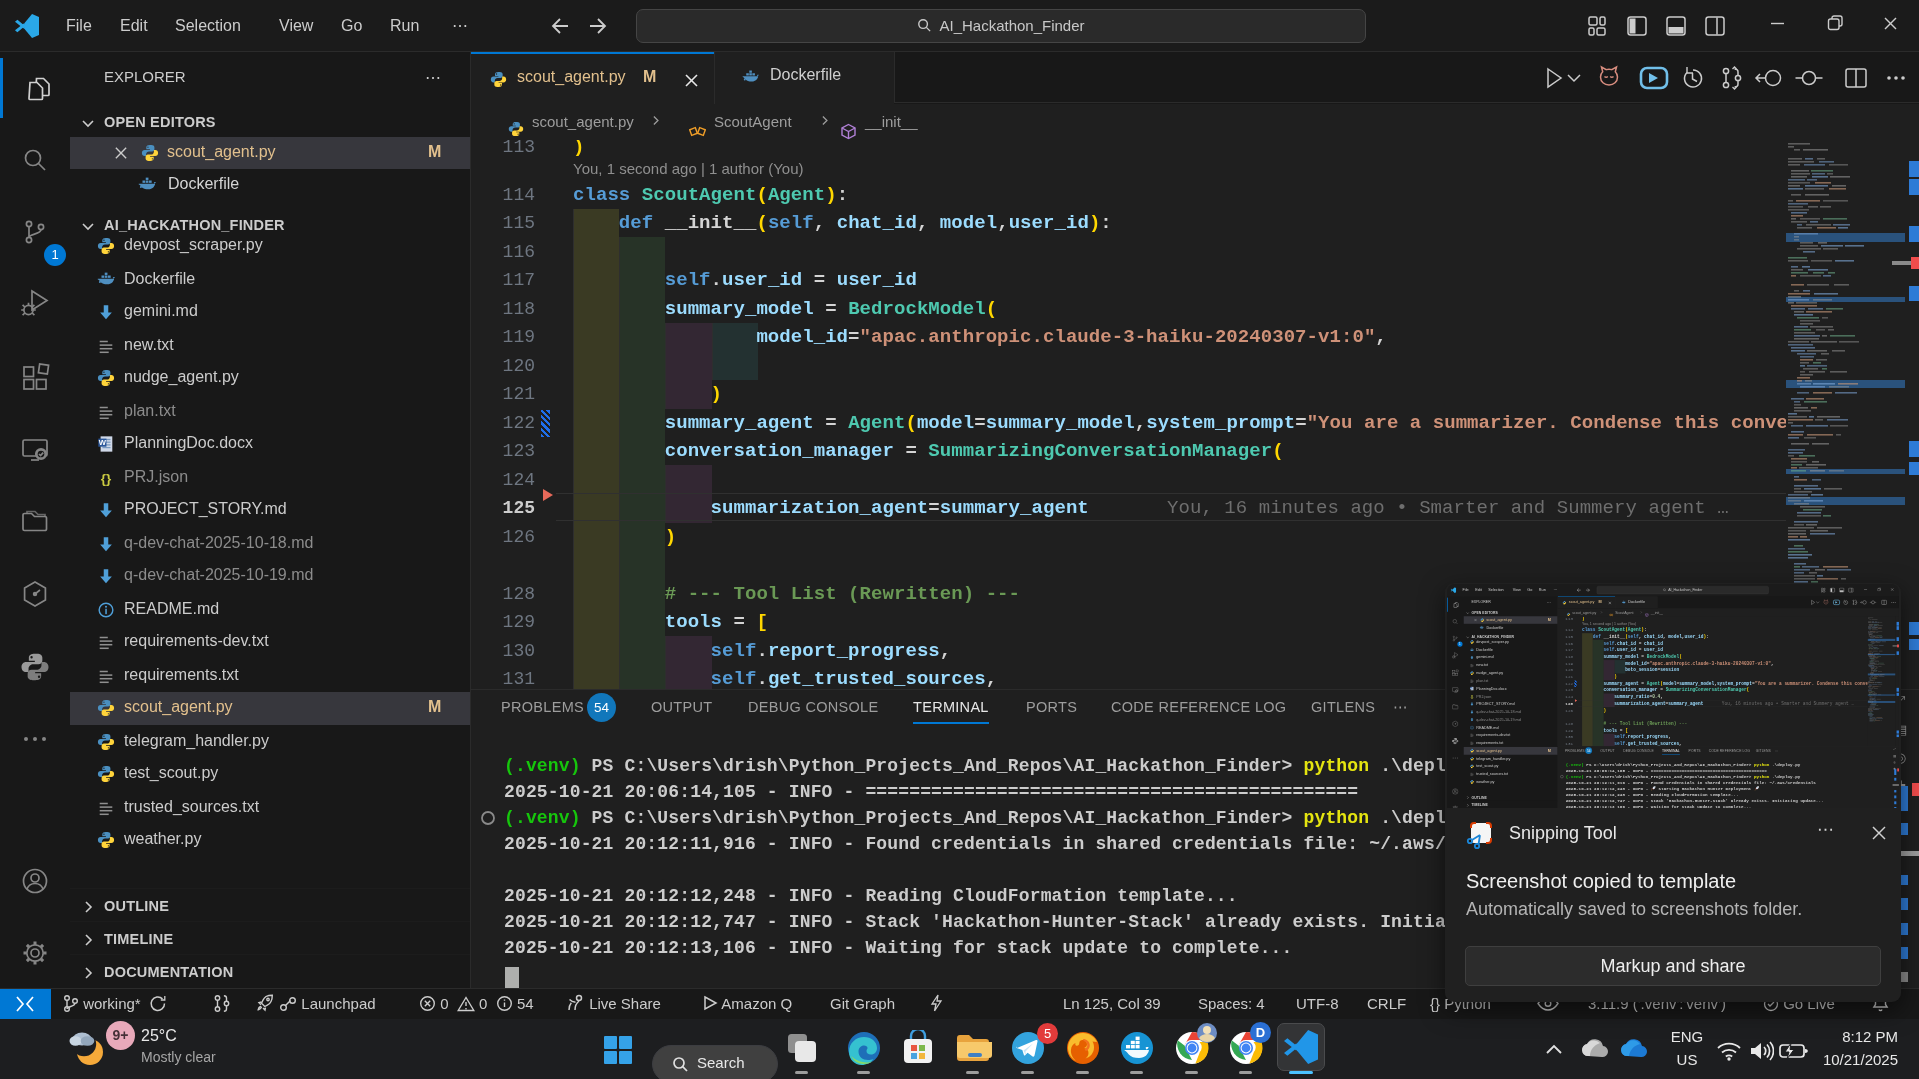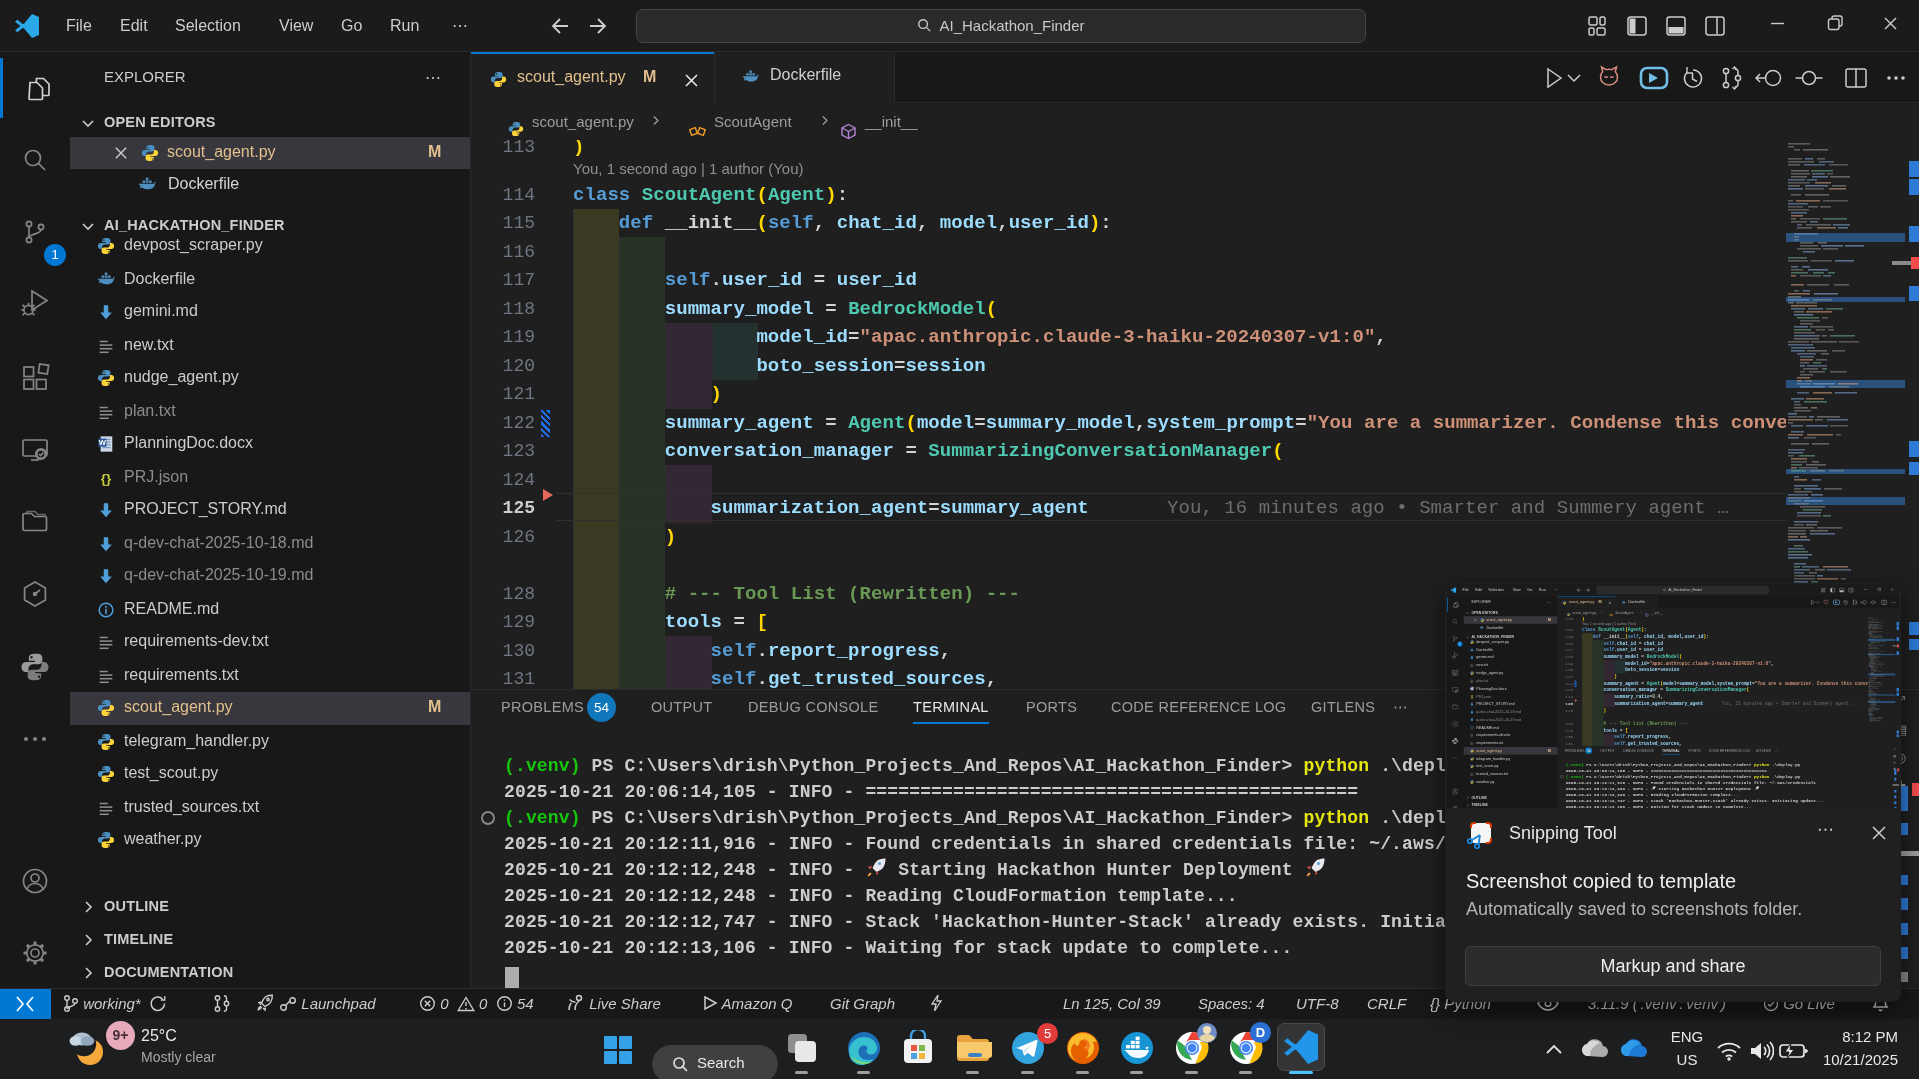--- a/index.html
+++ b/index.html
@@ -43,21 +43,21 @@
 .ruler{position:absolute;left:1905px;top:140px;width:14px;height:549px;background:#1f1f1f;}
 
 .panel{position:absolute;left:471px;top:689px;width:1448px;height:299px;background:#1f1f1f;border-top:1px solid #2b2b2b;}
 .ptab{position:absolute;top:0;height:34px;line-height:34px;font-size:14.5px;color:#9d9d9d;letter-spacing:.3px;}
 .term{position:absolute;left:0;top:60px;width:1448px;height:239px;overflow:hidden;
  font-family:"Liberation Mono",monospace;font-size:18px;letter-spacing:.15px;color:#cccccc;font-weight:bold;}
 .tl{position:absolute;left:33px;height:26px;line-height:26px;white-space:pre;}
 .tgreen{color:#16c60c;}.tyellow{color:#e5e510;}
 
 .stbar{position:absolute;left:0;top:988px;width:1919px;height:31px;background:#181818;border-top:1px solid #2b2b2b;color:#cccccc;font-size:15px;}
-.sit{position:absolute;top:0;height:31px;line-height:30px;white-space:nowrap;font-style:italic;}
+.sit{position:absolute;top:0;height:31px;line-height:30px;white-space:nowrap;}
 
 .taskbar{position:absolute;left:0;top:1019px;width:1919px;height:60px;background:#1d1e20;}
 .trun{position:absolute;top:52px;width:13px;height:3px;background:#9d9d9d;border-radius:2px;}
 
 .toast{position:absolute;left:1445px;top:583px;width:456px;height:419px;background:#202020;
  border-radius:9px;z-index:60;box-shadow:0 8px 24px rgba(0,0,0,.55);}
 .thumbwrap{position:absolute;left:2px;top:1px;width:452px;height:224px;overflow:hidden;border-radius:8px 8px 0 0;background:#1f1f1f;}
 .thumbwrap .vswin{transform:scale(0.2355);transform-origin:0 0;}
 .toast .hdr{position:absolute;left:20px;top:240px;width:416px;height:30px;color:#e8e8e8;font-size:18px;}
 .toast .b1{position:absolute;left:21px;top:287px;color:#efefef;font-size:20px;}
@@ -564,21 +564,20 @@
           <div class="ln" style="top:69px">115</div>
           <div class="cl" style="top:69px">    <span class="kw">def</span> <span class="wh">__init__</span><span class="br">(</span><span class="kw">self</span><span class="wh">,</span> <span class="vr">chat_id</span><span class="wh">,</span> <span class="vr">model</span><span class="wh">,</span><span class="vr">user_id</span><span class="br">)</span><span class="wh">:</span></div>
           <div class="ln" style="top:97.5px">116</div>
           <div class="ln" style="top:126px">117</div>
           <div class="cl" style="top:126px">        <span class="kw">self</span><span class="wh">.</span><span class="vr">user_id</span> <span class="wh">=</span> <span class="vr">user_id</span></div>
           <div class="ln" style="top:154.5px">118</div>
           <div class="cl" style="top:154.5px">        <span class="vr">summary_model</span> <span class="wh">=</span> <span class="cls">BedrockModel</span><span class="br">(</span></div>
           <div class="ln" style="top:183px">119</div>
           <div class="cl" style="top:183px">                <span class="vr">model_id</span><span class="wh">=</span><span class="st">"apac.anthropic.claude-3-haiku-20240307-v1:0"</span><span class="wh">,</span></div>
           <div class="ln" style="top:211.5px">120</div>
-          <div class="cl" style="top:211.5px">                <span class="vr">boto_session</span><span class="wh">=</span><span class="vr">session</span></div>
           <div class="ln" style="top:240px">121</div>
           <div class="cl" style="top:240px">            <span class="br">)</span></div>
           <div class="ln" style="top:268.5px">122</div>
           <div class="cl" style="top:268.5px">        <span class="vr">summary_agent</span> <span class="wh">=</span> <span class="cls">Agent</span><span class="br">(</span><span class="vr">model</span><span class="wh">=</span><span class="vr">summary_model</span><span class="wh">,</span><span class="vr">system_prompt</span><span class="wh">=</span><span class="st">"You are a summarizer. Condense this conversation"</span></div>
           <div class="ln" style="top:297px">123</div>
           <div class="cl" style="top:297px">        <span class="vr">conversation_manager</span> <span class="wh">=</span> <span class="cls">SummarizingConversationManager</span><span class="br">(</span></div>
           <div class="ln" style="top:325.5px">124</div>
           <div class="ln" style="top:354px;color:#cccccc;font-weight:bold">125</div>
           <div class="cl" style="top:354px">            <span class="vr">summarization_agent</span><span class="wh">=</span><span class="vr">summary_agent</span></div>
           <div class="ln" style="top:382.5px">126</div>
@@ -865,35 +864,20 @@
         <div class="abs" style="left:116px;top:3px;width:29px;height:29px;border-radius:15px;background:#1177bb;color:#ffffff;font-size:13.5px;text-align:center;line-height:29px">54</div>
         <div class="abs" style="left:1424px;top:3px;color:#9d9d9d;font-size:13px">⤢</div>
         <div class="abs" style="left:1424px;top:32px;color:#9d9d9d;font-size:13px">▤</div>
         <div class="abs" style="left:1424px;top:60px;color:#9d9d9d;font-size:13px">◎</div>
         <div class="abs" style="left:1424px;top:88px;color:#9d9d9d;font-size:13px">✚</div>
         <div class="term">
           <div class="tl" style="top:3px"><span class="tgreen">(.venv)</span> PS C:\Users\drish\Python_Projects_And_Repos\AI_Hackathon_Finder&gt; <span class="tyellow">python</span> .\deploy.py</div>
           <div class="tl" style="top:29px">2025-10-21 20:06:14,105 - INFO - =============================================</div>
           <div class="tl" style="top:55px"><span class="tgreen">(.venv)</span> PS C:\Users\drish\Python_Projects_And_Repos\AI_Hackathon_Finder&gt; <span class="tyellow">python</span> .\deploy.py</div>
           <div class="tl" style="top:81px">2025-10-21 20:12:11,916 - INFO - Found credentials in shared credentials file: ~/.aws/credentials</div>
-          <div class="tl" style="top:107px">2025-10-21 20:12:12,248 - INFO - <svg width="22" height="20" viewBox="0 0 22 20" style="vertical-align:-3px">
-              <g>
-                <path d="M13 2c3-1.5 6-1.5 7.5-1.5 0 1.5 0 4.5-1.5 7.5-1 2-2.5 3.5-4.5 4.5l-3 1.5-4-4L9 7c1-2 2.5-4 4-5z" fill="#e8e8ee"></path>
-                <circle cx="14.5" cy="5.5" r="1.6" fill="#5aa7d6"></circle>
-                <path d="M7 8l-4 1 2.5 2.5zM12 13l-1 4 2.5-1.5z" fill="#e05252"></path>
-                <path d="M5.5 14.5c-1.5.5-2.5 2-3 4 2-.5 3.5-1.5 4-3z" fill="#f0a040"></path>
-              </g>
-            </svg> Starting Hackathon Hunter Deployment <svg width="22" height="20" viewBox="0 0 22 20" style="vertical-align:-3px">
-              <g>
-                <path d="M13 2c3-1.5 6-1.5 7.5-1.5 0 1.5 0 4.5-1.5 7.5-1 2-2.5 3.5-4.5 4.5l-3 1.5-4-4L9 7c1-2 2.5-4 4-5z" fill="#e8e8ee"></path>
-                <circle cx="14.5" cy="5.5" r="1.6" fill="#5aa7d6"></circle>
-                <path d="M7 8l-4 1 2.5 2.5zM12 13l-1 4 2.5-1.5z" fill="#e05252"></path>
-                <path d="M5.5 14.5c-1.5.5-2.5 2-3 4 2-.5 3.5-1.5 4-3z" fill="#f0a040"></path>
-              </g>
-            </svg></div>
           <div class="tl" style="top:133px">2025-10-21 20:12:12,248 - INFO - Reading CloudFormation template...</div>
           <div class="tl" style="top:159px">2025-10-21 20:12:12,747 - INFO - Stack 'Hackathon-Hunter-Stack' already exists. Initiating update...</div>
           <div class="tl" style="top:185px">2025-10-21 20:12:13,106 - INFO - Waiting for stack update to complete...</div>
           <svg width="18" height="18" viewBox="0 0 18 18" style="position:absolute;left:8px;top:59px">
             <circle cx="9" cy="9" r="6" fill="none" stroke="#8a8a8a" stroke-width="1.8"></circle>
           </svg>
           <div class="abs" style="left:34px;top:217px;width:14px;height:22px;background:#aeafad"></div>
         </div>
         <div class="abs" style="left:1441px;top:93px;width:7px;height:13px;background:#f14c4c"></div>
         <div class="abs" style="left:1428px;top:96px;width:9px;height:25px;background:#2e7bd6"></div>

